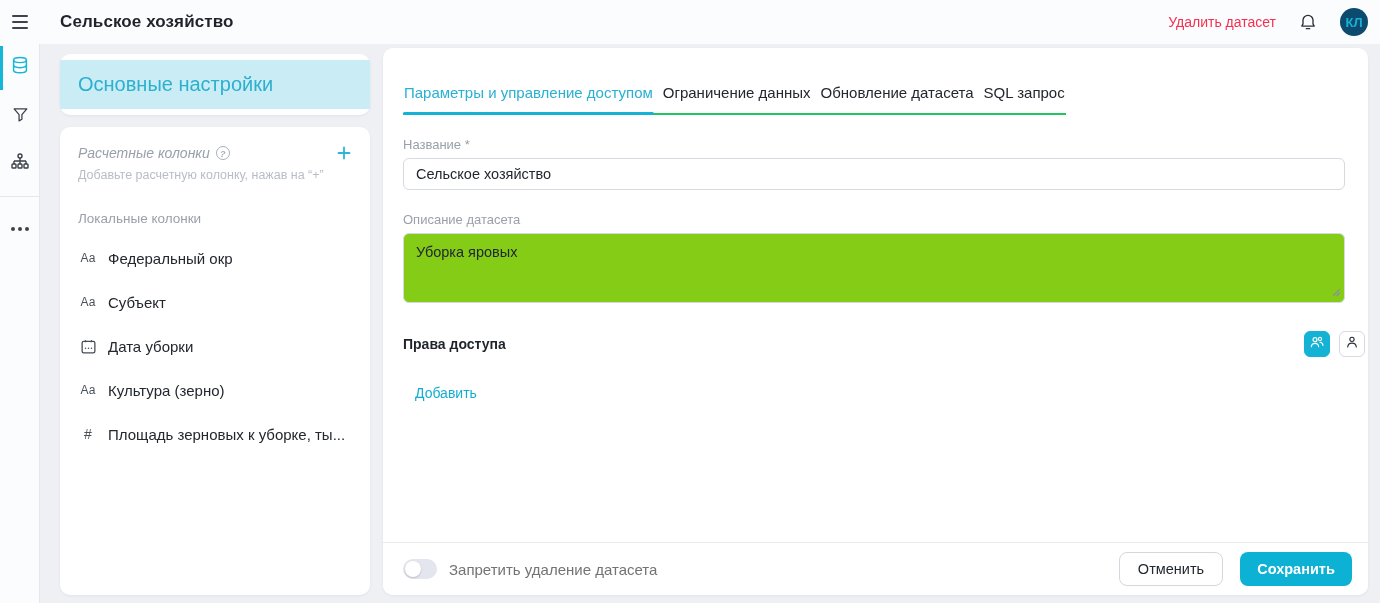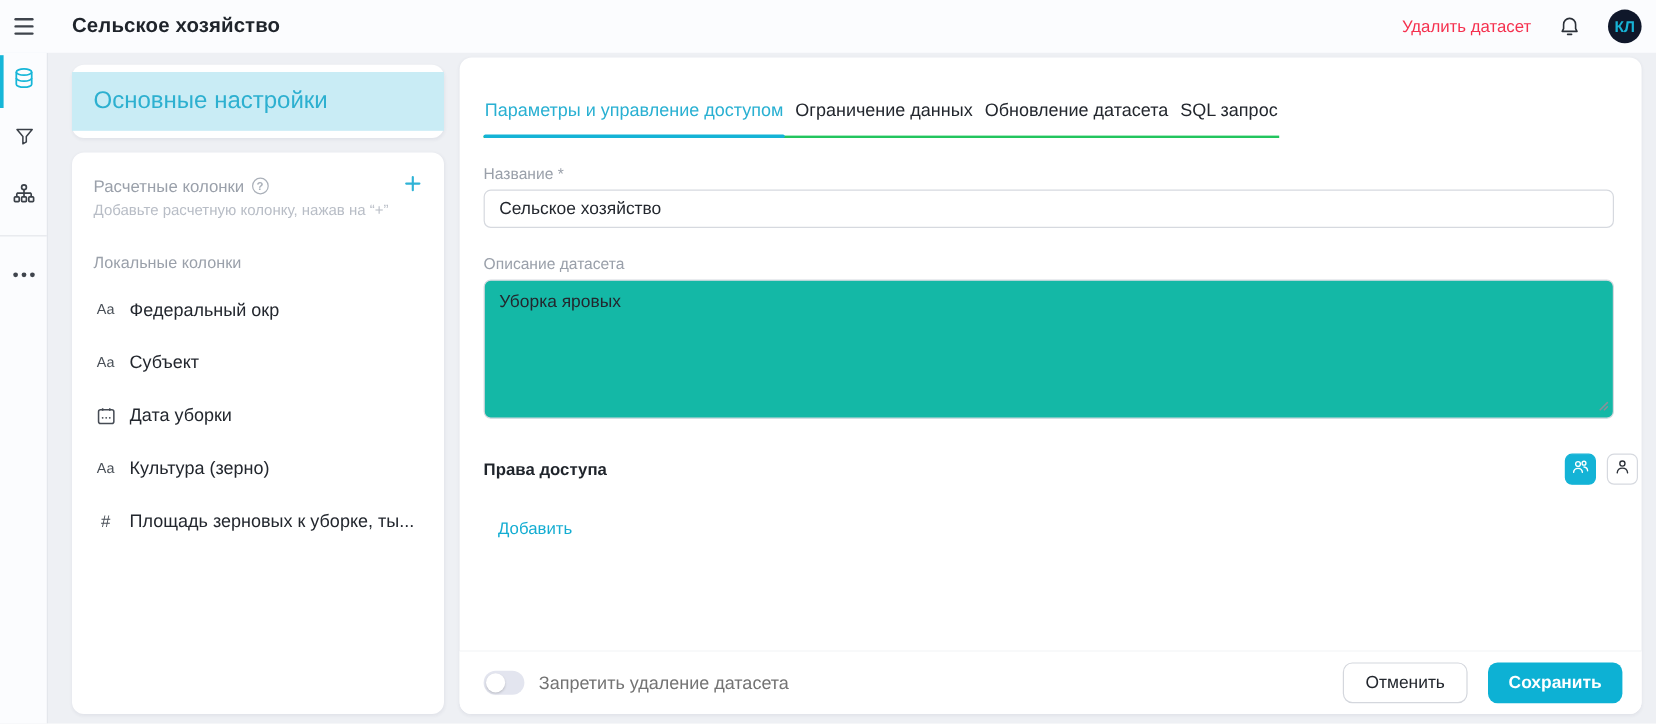--- a/index.html
+++ b/index.html
@@ -21,21 +21,21 @@
   .page-title { font-size:17px; font-weight:600; color:#1f242b; margin-left:20px; letter-spacing:.1px; }
   .header-right { margin-left:auto; display:flex; align-items:center; gap:20px; }
   .delete-link { color:#f5304e; font-size:14px; font-weight:500; cursor:pointer; white-space:nowrap; }
   .segmented {
     display:flex; align-items:center; background:#e8eaef; border-radius:8px; padding:2px; height:30px;
   }
   .segment { font-size:14px; color:#4c5159; padding:0 14px; height:26px; display:flex; align-items:center; border-radius:6px; cursor:pointer; white-space:nowrap; }
   .segment.active { background:#ffffff; border:1px solid #d2d5db; color:#1f242b; font-weight:500; }
   .bell-btn { width:24px; height:24px; display:flex; align-items:center; justify-content:center; cursor:pointer; }
   .avatar {
-    width:28px; height:28px; border-radius:50%; background:#0f172a; color:#17b2d5;
+    width:28px; height:28px; border-radius:50%; background:#0c4a6e; color:#17b2d5;
     font-size:13px; font-weight:600; display:flex; align-items:center; justify-content:center; cursor:pointer;text-align:right;
   }
 
   
   .rail {
     position:absolute; left:0; top:44px; bottom:0; width:40px;
     background:#fbfcfe; border-right:1px solid #e4e7ec;
   }
   .rail-item { position:relative; width:40px; height:48px; display:flex; align-items:center; justify-content:center; cursor:pointer; }
   .rail-item.active::before { content:''; position:absolute; left:0; top:2px; bottom:2px; width:3px; background:#16b6d8; }
@@ -44,21 +44,21 @@
   .dots i { width:4px; height:4px; border-radius:50%; background:#3f444c; }
 
   
   .card { background:#fff; border-radius:10px; box-shadow:0 1px 3px rgba(30,40,60,.06); }
   .nav-card { position:absolute; left:60px; top:54px; width:310px; height:61px; padding:6px 0; }
   .nav-active-item {
     height:49px; background:#c9ecf5; display:flex; align-items:center;
     padding:12px 18px; font-size:20px; color:#2db0d0; cursor:pointer;
   }
   .fields-card { position:absolute; left:60px; top:127px; width:310px; bottom:8px; padding:16px 16px 0 18px; overflow:hidden; }
-  .calc-header { display:flex; align-items:flex-end; }
+  .calc-header { display:flex; align-items:center;font-style:italic; }
   .calc-title { font-size:14px; color:#9aa0aa; display:flex; align-items:center; gap:6px; }
   .q-icon {
     width:14px; height:14px; border-radius:50%; border:1.2px solid #aab0b9; color:#aab0b9;
     font-size:9.5px; display:inline-flex; align-items:center; justify-content:center; font-weight:600;
   }
   .plus-btn { margin-left:auto; cursor:pointer; display:flex; align-items:center; justify-content:center; width:20px; height:20px; }
   .calc-hint { font-size:12.5px; color:#b8bdc6; margin-top:5px; }
   .local-label { font-size:13.5px; color:#9aa0aa; margin-top:29px; }
   .field-list { margin-top:10px; }
   .field-item { display:flex; align-items:center; height:44px; gap:10px; cursor:pointer; }
@@ -74,22 +74,22 @@
   .tab.active { color:#29b0d2; }
   .tab.active::after { content:''; position:absolute; left:0; right:0; bottom:-2px; height:3px; background:#14b3d6; border-radius:2px; }
 
   .form-label { font-size:13px; color:#9aa0aa; margin-top:22px; }
   .text-input {
     margin-top:6px; width:942px; height:32px; border:1px solid #d6d9df; border-radius:6px;
     padding:0 12px; font-size:14.5px; color:#23272e; font-family:inherit; background:#fff; outline:none;
   }
   .textarea-wrap { position:relative; width:942px; margin-top:6px; }
   .text-area {
-    width:100%; height:116px; border:1px solid #d6d9df; border-radius:6px;
-    padding:8px 12px; font-size:14.5px; color:#23272e; font-family:inherit; background:#14b8a6;
+    width:100%; height:70px; border:1px solid #d6d9df; border-radius:6px;
+    padding:8px 12px; font-size:14.5px; color:#23272e; font-family:inherit; background:#84cc16;
     resize:none; outline:none; line-height:1.4;
   }
   .resize-handle { position:absolute; right:4px; bottom:6px; pointer-events:none; }
 
   .perm-row { display:flex; align-items:center; margin-top:24px; width:962px; }
   .perm-label { font-size:14px; font-weight:700; color:#1f242b; }
   .perm-btns { margin-left:auto; display:flex; gap:9px; }
   .icon-btn {
     width:26px; height:26px; border-radius:6px; display:flex; align-items:center; justify-content:center;
     cursor:pointer; border:1px solid #d6d9df; background:#fff;

